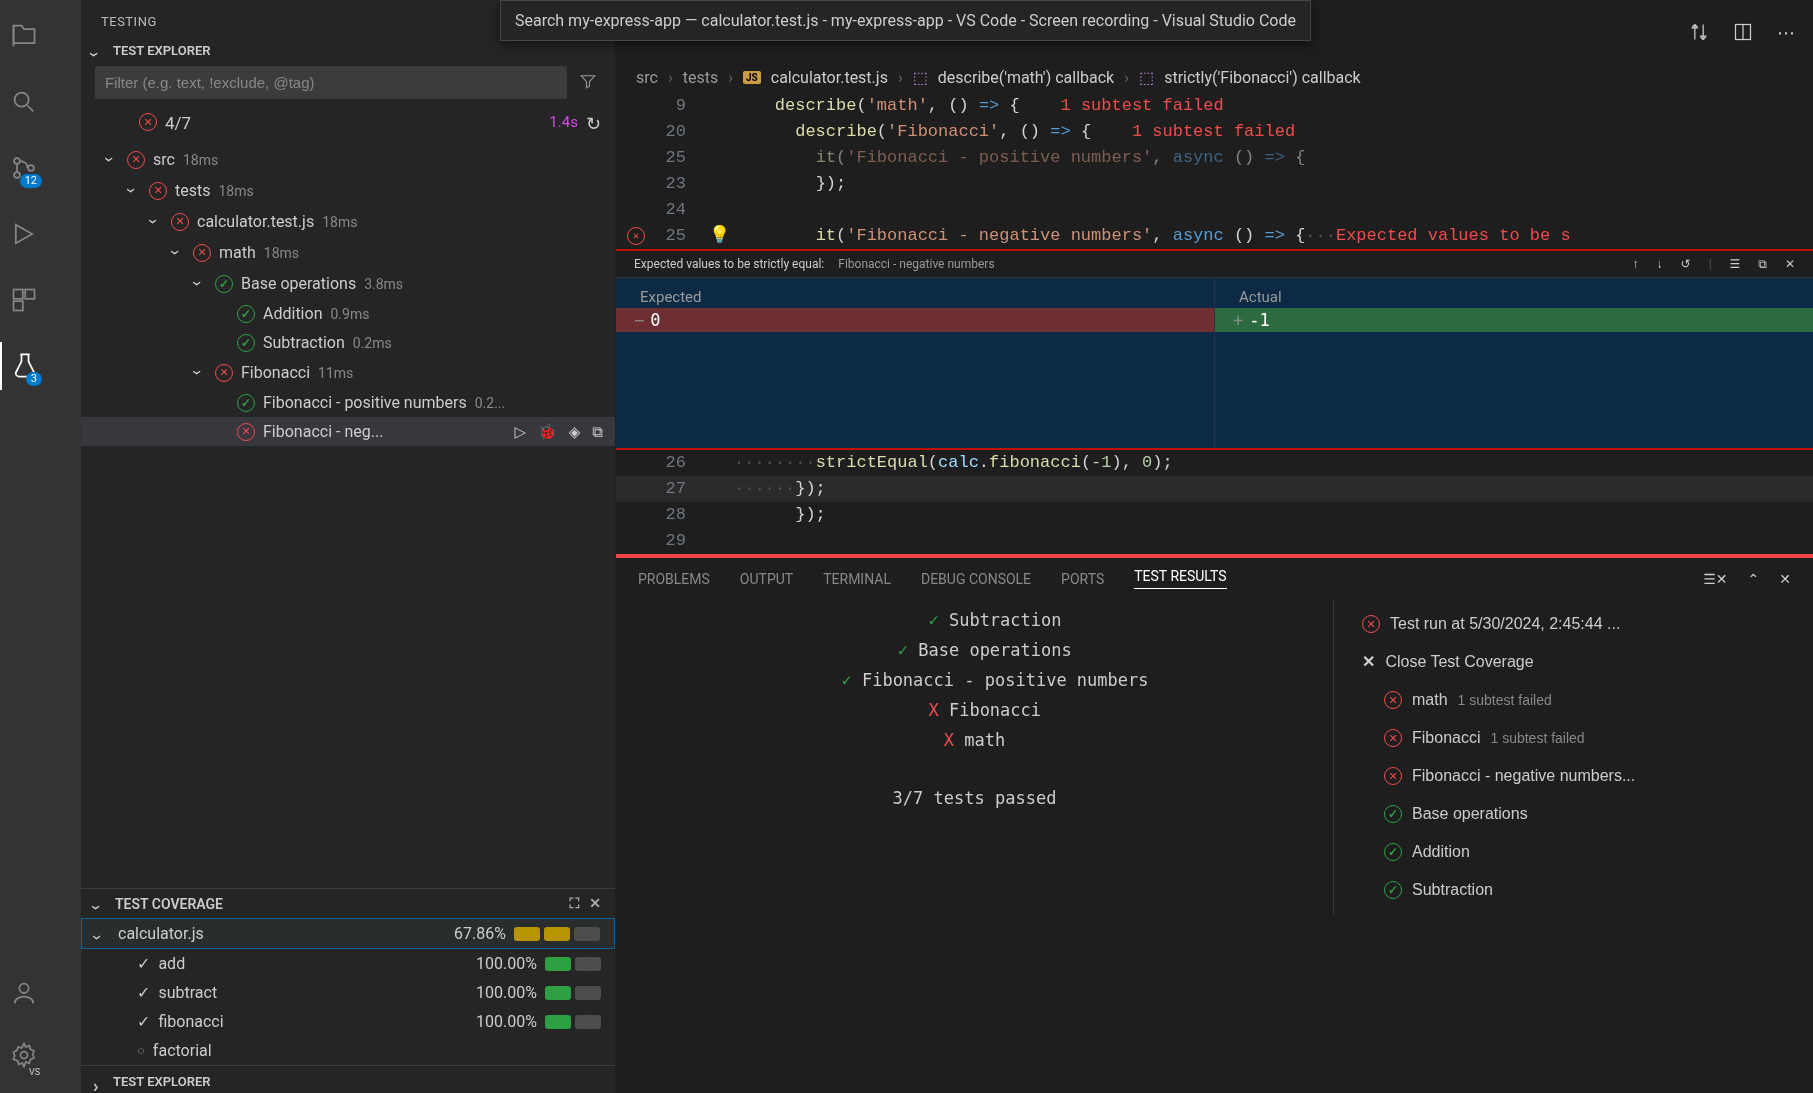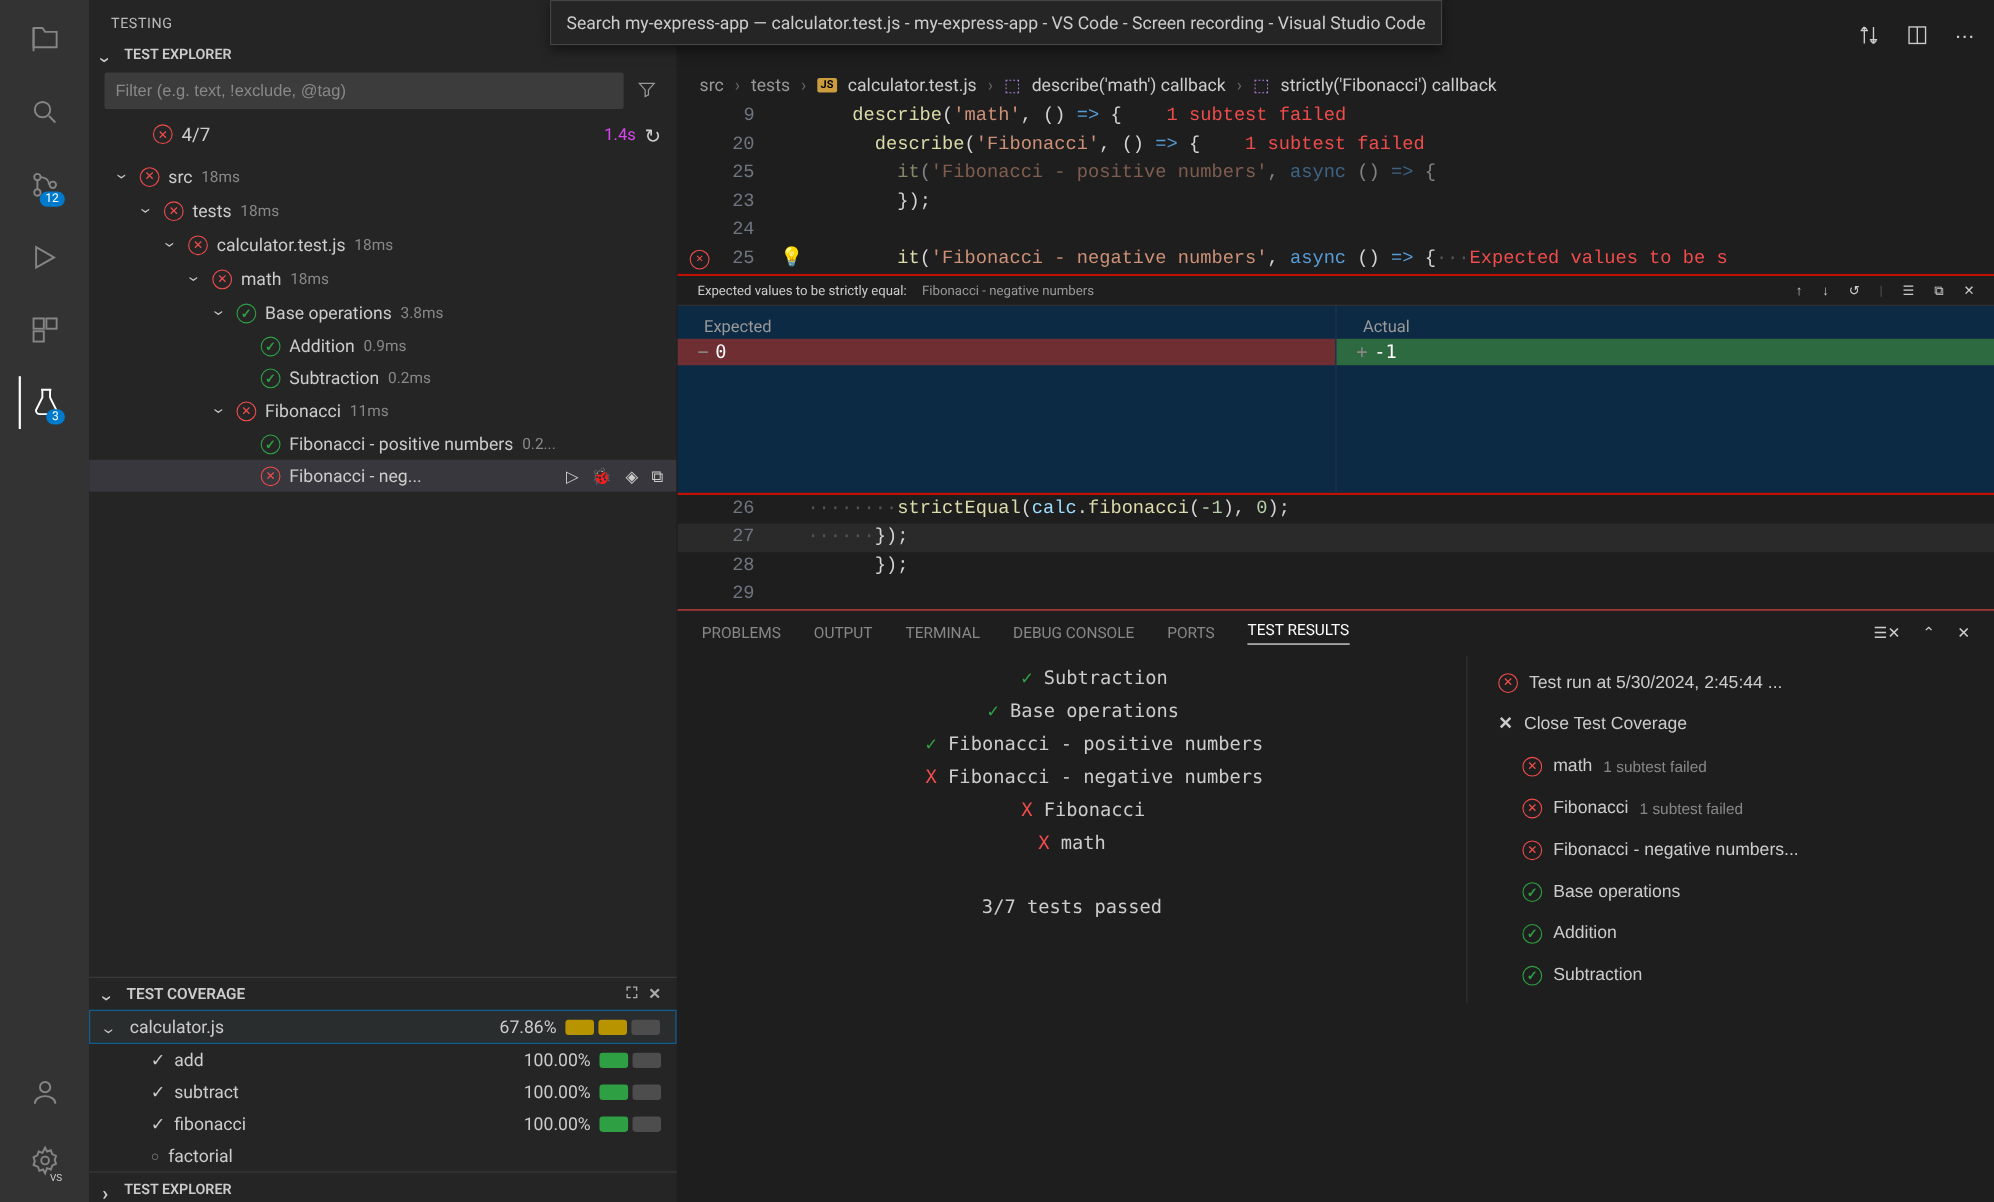--- a/index.html
+++ b/index.html
@@ -1,20 +1,20 @@
 <!DOCTYPE html>
 <html><head>
 <meta charset="utf-8">
 <style>
 * { margin: 0; padding: 0; box-sizing: border-box; }
 body { font-family: -apple-system, BlinkMacSystemFont, "Segoe UI", Roboto, sans-serif; background: #1e1e1e; color: #cccccc; font-size: 14px; overflow: hidden; width: 1813px; height: 1093px; position: relative; }
 .app { display: flex; height: 1093px; }
 
 
-.activity-bar { width: 81px; background: #333333; display: flex; flex-direction: column; align-items: center; padding-top: 12px; gap: 18px; }
+.activity-bar { width: 81px; background: #333333; display: flex; flex-direction: column; align-items: flex-start; padding-top: 12px; gap: 18px; }
 .activity-item { width: 48px; height: 48px; display: flex; align-items: center; justify-content: center; color: #858585; cursor: pointer; position: relative; }
 .activity-item.active { color: #ffffff; border-left: 2px solid #fff; }
 .activity-item svg { width: 28px; height: 28px; }
 .badge-num { position: absolute; right: 6px; bottom: 4px; background: #007acc; color: #fff; border-radius: 10px; font-size: 11px; padding: 1px 5px; line-height: 12px; }
 
 .activity-bottom { margin-top: auto; margin-bottom: 14px; display: flex; flex-direction: column; gap: 14px; align-items: center; }
 
 
 .sidebar { width: 535px; background: #252526; display: flex; flex-direction: column; border-right: 1px solid #1e1e1e; }
 .sidebar-title { font-size: 13px; padding: 14px 20px 10px; letter-spacing: 0.5px; color: #bbbbbb; }
@@ -98,21 +98,21 @@
 .diff-actions { margin-left: auto; display: flex; gap: 18px; color: #ccc; }
 .diff-body { display: flex; min-height: 170px;}
 .diff-col { flex: 1; padding: 8px 0; }
 .diff-label { color: #999; padding: 2px 24px; font-size: 15px;}
 .diff-line { font-family: Consolas, monospace; padding: 2px 18px; font-size: 17px; }
 .diff-line.removed { background: #6f2e32; color: #fff; }
 .diff-line.added { background: #2e6a3f; color: #fff; }
 .diff-sign { color: #888; padding-right: 6px;}
 
 
-.panel { border-top: 1px solid #ef4444; }
+.panel { border-top: 4px solid #ef4444; }
 .panel-tabs { display: flex; gap: 30px; padding: 10px 22px; font-size: 14px; color: #888; align-items: center; }
 .panel-tab.active { color: #fff; border-bottom: 1px solid #fff; padding-bottom: 4px;}
 .panel-actions { margin-left: auto; display: flex; gap: 20px; color: #ccc; }
 .panel-body { display: flex; font-size: 17px; font-family: Consolas, monospace; line-height: 30px; }
 .results-left { flex: 1; padding: 6px 22px; color: #ccc; }
 .res-line { white-space: pre; text-align: center; }
 .res-pass { color: #2ea043; }
 .res-fail { color: #f14c4c; }
 .results-right { width: 480px; border-left: 1px solid #333; padding: 6px 18px; font-family: -apple-system, sans-serif; font-size: 16px; }
 .res-tree-row { display: flex; align-items: center; gap: 10px; padding: 4px 0;}
@@ -479,21 +479,20 @@
             <span>☰✕</span>
             <span>⌃</span>
             <span>✕</span>
           </span>
         </div>
       <div class="panel-body">
         <div class="results-left" id="results-left">
             <div class="res-line">    <span class="res-pass">✓</span> Subtraction</div>
             <div class="res-line">  <span class="res-pass">✓</span> Base operations</div>
             <div class="res-line">    <span class="res-pass">✓</span> Fibonacci - positive numbers</div>
-            <div class="res-line">    <span class="res-fail">X</span> Fibonacci - negative numbers</div>
             <div class="res-line">  <span class="res-fail">X</span> Fibonacci</div>
             <div class="res-line"><span class="res-fail">X</span> math</div>
             <div class="res-line" style="margin-top: 28px;">3/7 tests passed</div>
           </div>
         <div class="results-right" id="results-right">
             <div class="res-tree-row">
               <span style="width:0px"></span>
               <span class="fail-ic"></span>
               <span>Test run at 5/30/2024, 2:45:44 ...</span>
             </div>

